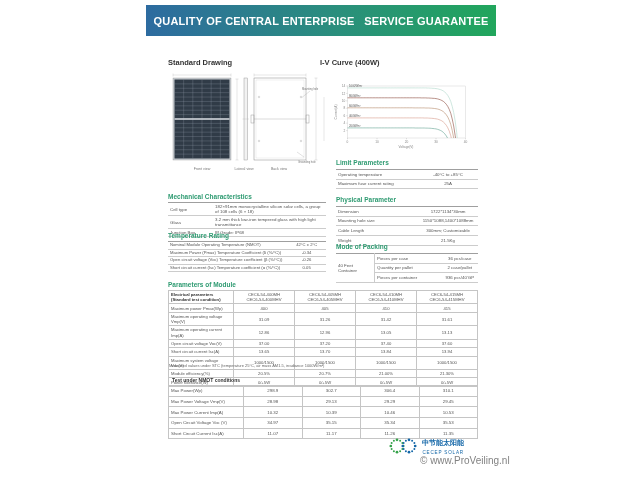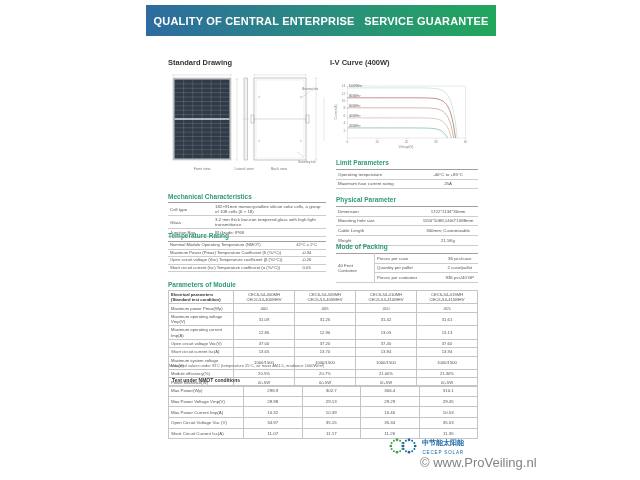--- a/index.html
+++ b/index.html
@@ -32,21 +32,21 @@
   .grid td,.grid th{border:.5px solid #c5c5c5;padding:1.2px 2px;text-align:center;line-height:1.2;}
   .grid th{font-weight:normal;white-space:pre-line;color:#555;}
   .grid th.first{font-weight:bold;color:#333;text-align:left;}
   .grid td.k{text-align:left;}
   .grid th:first-child,.grid td:first-child{width:60px;}
   .grid.nmot{font-size:4.4px;}
   .grid.nmot td{padding:2.2px 2px;}
   .grid.nmot td:first-child{width:70px;}
   .note{position:absolute;font-size:4px;color:#666;}
   .view-label{position:absolute;font-size:3.6px;color:#777;text-align:center;}
-  .copyright{position:absolute;font-size:13px;color:#828282;}
+  .copyright{position:absolute;font-size:10px;color:#828282;}
   .axl{font-size:3.2px;fill:#888;font-family:"Liberation Sans",sans-serif;}
   .slb{font-size:2.9px;fill:#555;font-family:"Liberation Sans",sans-serif;}
   .tiny{font-size:2.6px;fill:#777;font-family:"Liberation Sans",sans-serif;}
 </style>
 </head>
 <body>
 
 <div class="page">
 
   <div class="banner">
@@ -116,21 +116,21 @@
     <line x1="51.8" y1="25.6" x2="60" y2="19" stroke="#999" stroke-width="0.3"></line>
     <text x="52" y="17.5" class="tiny">Mounting hole</text>
     <line x1="47" y1="80" x2="54" y2="85" stroke="#999" stroke-width="0.3"></line>
     <text x="48" y="91" class="tiny">Grounding hole</text>
   </svg>
 
   <div class="view-label" style="left:172px;top:167px;width:60px">Front view</div>
   <div class="view-label" style="left:228px;top:167px;width:32px">Lateral view</div>
   <div class="view-label" style="left:254px;top:167px;width:50px">Back view</div>
 
-  <div class="h-dark" style="left:330px;top:58px">I-V Curve (400W)</div>
+  <div class="h-dark" style="left:320px;top:58px">I-V Curve (400W)</div>
   <svg class="abs" style="left:332px;top:76px" width="148" height="84">
     <g id="iv-plot">
         <rect x="15.5" y="10" width="118" height="52" fill="none" stroke="#c9c9c9" stroke-width="0.4"></rect>
         <line x1="14.2" y1="54.57142857142857" x2="15.5" y2="54.57142857142857" stroke="#999" stroke-width="0.3"></line>
         <text x="13.2" y="55.67142857142857" text-anchor="end" class="axl">2</text>
         <line x1="14.2" y1="47.142857142857146" x2="15.5" y2="47.142857142857146" stroke="#999" stroke-width="0.3"></line>
         <text x="13.2" y="48.24285714285715" text-anchor="end" class="axl">4</text>
         <line x1="14.2" y1="39.714285714285715" x2="15.5" y2="39.714285714285715" stroke="#999" stroke-width="0.3"></line>
         <text x="13.2" y="40.81428571428572" text-anchor="end" class="axl">6</text>
         <line x1="14.2" y1="32.28571428571429" x2="15.5" y2="32.28571428571429" stroke="#999" stroke-width="0.3"></line>

